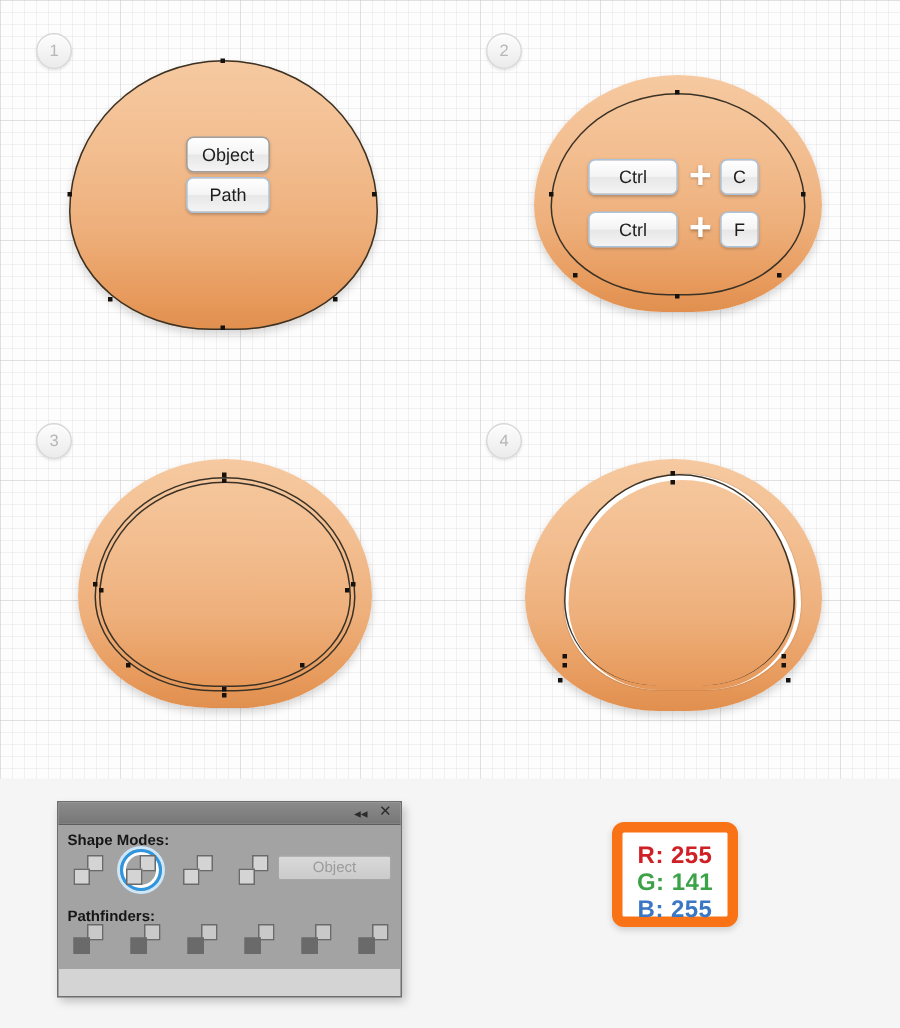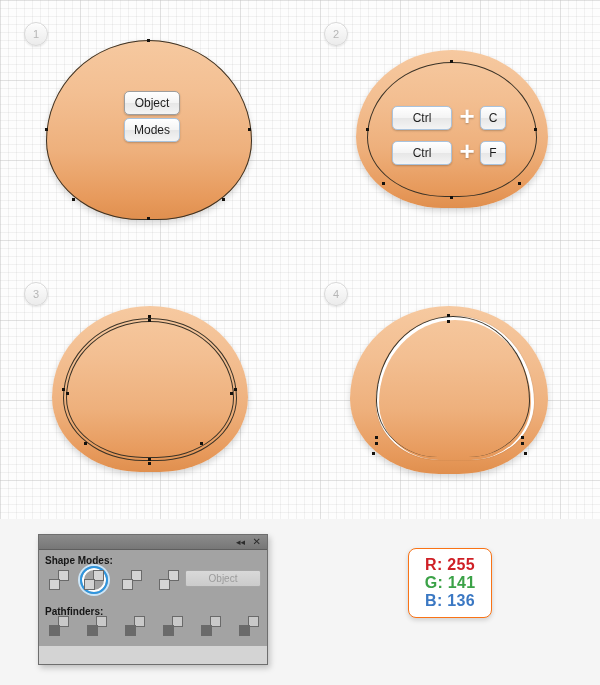--- a/index.html
+++ b/index.html
@@ -294,21 +294,21 @@
   }
 
   
   #rgb-card {
     position: absolute;
     left: 408px;
     top: 548px;
     width: 84px;
     height: 70px;
     background: #ffffff;
-    border: 1px solid #f97316;
+    border: 7px solid #f97316;
     border-radius: 8px;
     box-shadow: 0 2px 5px rgba(0,0,0,0.16);
     box-sizing: border-box;
     padding: 7px 0 0 0;
     text-align: center;
   }
   .rgb-line {
     font-family: "Liberation Sans", sans-serif;
     font-size: 16px;
     font-weight: bold;
@@ -333,21 +333,21 @@
     <div class="blob-outline outline-a"></div>
     <div class="anchor" style="left:101px; top:-1px;"></div>
     <div class="anchor" style="left:-1px;  top:88px;"></div>
     <div class="anchor" style="left:202px; top:88px;"></div>
     <div class="anchor" style="left:101px; top:177px;"></div>
     <div class="anchor" style="left:26px;  top:158px;"></div>
     <div class="anchor" style="left:176px; top:158px;"></div>
   </div>
 
   <div class="pill gray-border" style="left:124px; top:91px; width:56px; height:24px;">Object</div>
-  <div class="pill" style="left:124px; top:118px; width:56px; height:24px;">Modes</div>
+  <div class="pill" style="left:124px; top:118px; width:56px; height:24px;">Path</div>
 </div>
 
 <div class="panel p2">
   <div class="step-badge">2</div>
 
   <div class="blob-wrap" style="left:56px; top:50px; width:192px; height:158px;">
     <div class="blob shape2"></div>
     <div class="blob-outline outline-b"></div>
     <div class="anchor" style="left:94px;  top:10px;"></div>
     <div class="anchor" style="left:10px;  top:78px;"></div>
@@ -465,14 +465,14 @@
       <span class="sq back"></span>
       <span class="sq front"></span>
     </div>
 
   </div>
 </div>
 
 <div id="rgb-card">
   <div class="rgb-line rgb-r">R: 255</div>
   <div class="rgb-line rgb-g">G: 141</div>
-  <div class="rgb-line rgb-b">B: 136</div>
+  <div class="rgb-line rgb-b">B: 255</div>
 </div>
 
 </body></html>

